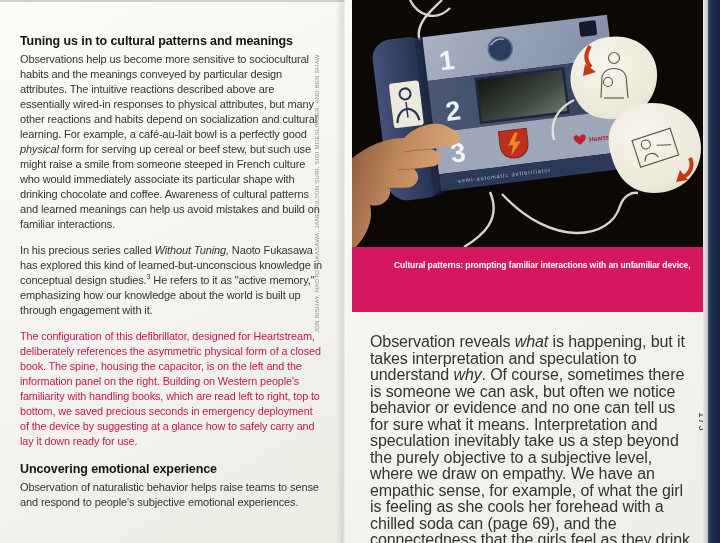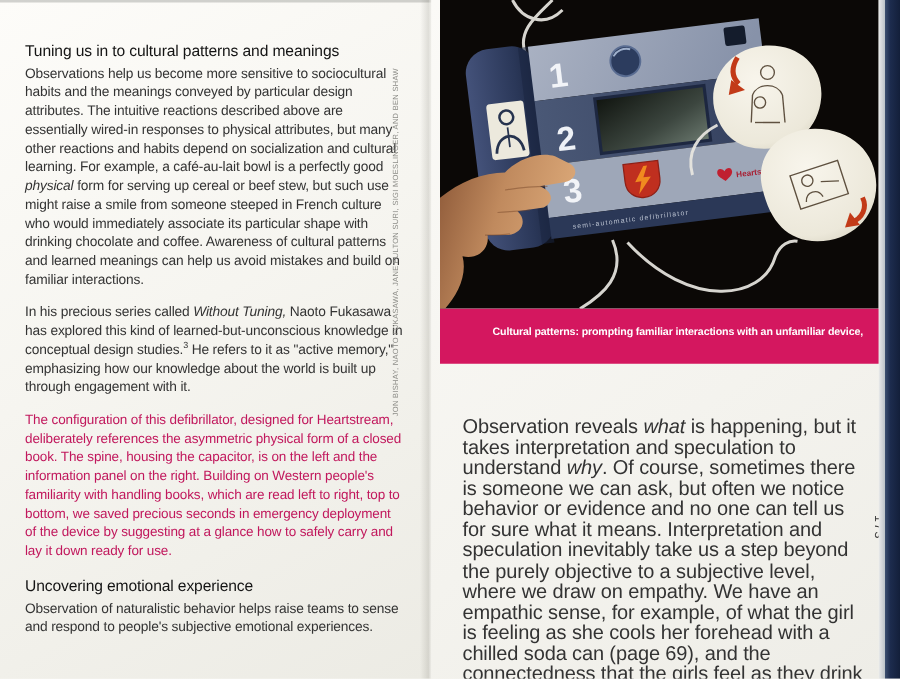--- a/index.html
+++ b/index.html
@@ -14,21 +14,21 @@
     background:linear-gradient(150deg,#fdfcf9 0%,#f6f5f0 45%,#ecebe4 100%);
   }
   .top-edge{
     position:absolute;left:0;top:0;width:352px;height:2px;
     background:#9b9d9a;opacity:.45;
   }
   .left-content{
     position:absolute;left:20px;top:34px;width:302px;
   }
   .h-section{
-    font-size:12.5px;font-weight:normal;color:#141414;
+    font-size:12.5px;font-weight:bold;color:#141414;
     letter-spacing:-0.1px;margin:0 0 4px 0;
   }
   .h-section.second{margin-top:2px;}
   .body-para{
     font-size:11px;line-height:15px;color:#333;
     letter-spacing:-0.12px;margin:0 0 11px 0;
   }
   .body-para sup{font-size:0.65em;line-height:0;}
   .pink-para{
     font-size:10.8px;line-height:15px;font-weight:normal;
@@ -51,21 +51,21 @@
   
   .right-page{
     position:absolute;left:345px;top:0;width:358px;height:543px;
     background:linear-gradient(145deg,#fbfaf7 0%,#f4f3ee 60%,#eeede7 100%);
   }
   .photo{
     position:absolute;left:7px;top:0;width:351px;height:247px;
     display:block;
   }
   .caption-bar{
-    position:absolute;left:7px;top:247px;width:351px;height:44px;
+    position:absolute;left:7px;top:247px;width:351px;height:65px;
     background:#d4175f;
     box-sizing:border-box;padding:11px 0 0 42px;overflow:hidden;
   }
   .caption-line{
     font-size:8.5px;line-height:14px;font-weight:bold;color:#fff;
     letter-spacing:-0.1px;white-space:nowrap;
   }
   .right-body{
     position:absolute;left:25px;top:318px;width:322px;
     font-size:16px;line-height:16.5px;color:#333;letter-spacing:-0.1px;

